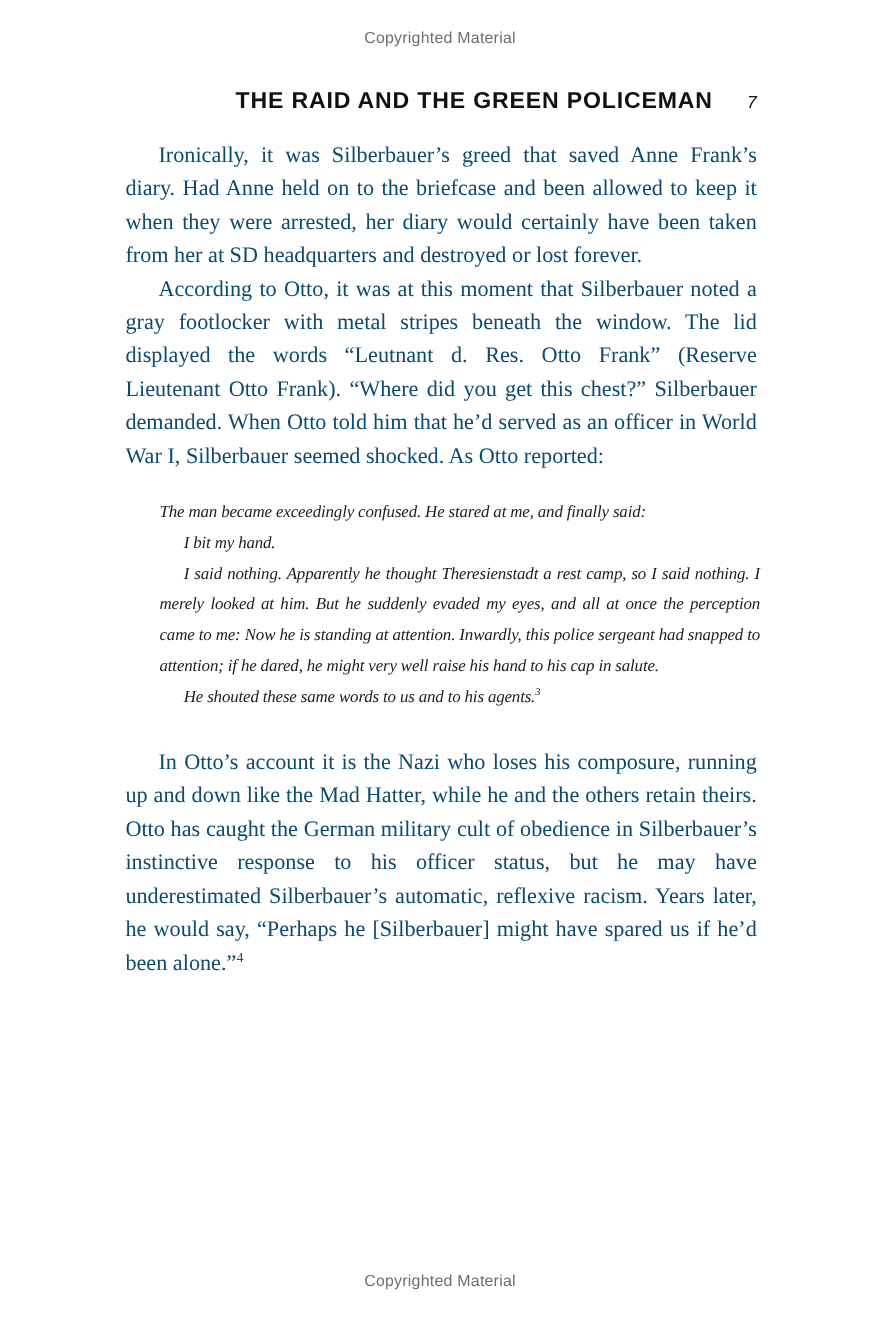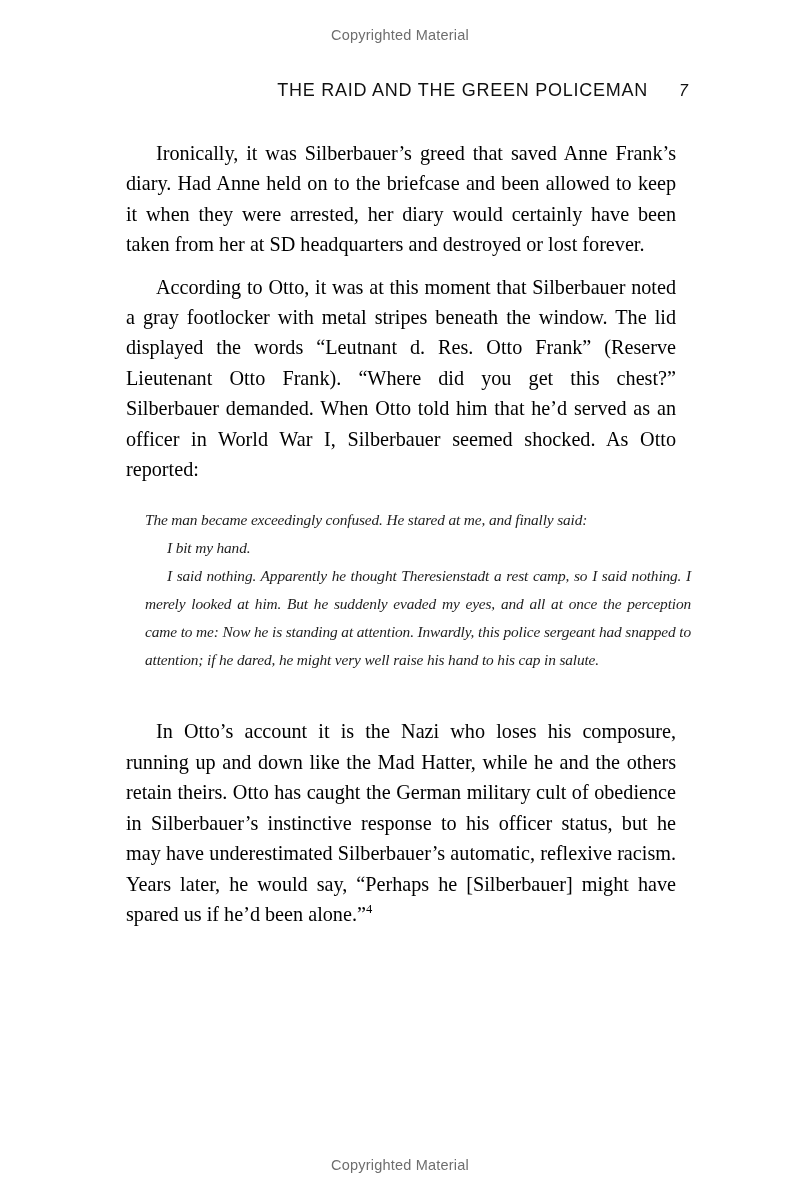--- a/index.html
+++ b/index.html
@@ -43,52 +43,52 @@
     position: absolute;
     left: 114px;
     top: 80px;
     width: 574px;
     display: flex;
     align-items: baseline;
     justify-content: flex-end;
     font-family: "Liberation Sans", "DejaVu Sans", sans-serif;
   }
   .running-head-title {
-    font-size: 18px;
+    font-size: 21px;
     letter-spacing: 0.75px;
     color: #111111;
-    font-weight: 400;
+    font-weight: 700;
     white-space: nowrap;
   }
   .running-head-folio {
     font-size: 16px;
     font-style: italic;
     color: #111111;
     margin-left: 26px;
     min-width: 14px;
     text-align: right;
   }
 
   
   .text-column {
     position: absolute;
     left: 114px;
     top: 126px;
     width: 574px;
   }
 
   p.body-par {
-    margin: 12px;
+    margin: 0;
     text-align: justify;
     text-justify: inter-word;
     font-size: 20.2px;
     line-height: 30.4px;
     text-indent: 30px;
     hyphens: manual;
-    color: #000000;
+    color: #0c4a6e;
   }
   p.body-par.last-par {
     text-align: justify;
   }
 
   
   .block-quote {
     margin: 22px 0 0 0;
     padding: 0;
     width: 546px;
@@ -139,20 +139,21 @@
   <div class="text-column">
 
     <p class="body-par">Ironically, it was Silberbauer’s greed that saved Anne Frank’s diary. Had Anne held on to the briefcase and been allowed to keep it when they were arrested, her diary would certainly have been taken from her at SD headquarters and destroyed or lost forever.</p>
 
     <p class="body-par">According to Otto, it was at this moment that Silberbauer noted a gray footlocker with metal stripes beneath the window. The lid displayed the words “Leutnant d. Res. Otto Frank” (Reserve Lieutenant Otto Frank). “Where did you get this chest?” Silberbauer demanded. When Otto told him that he’d served as an officer in World War I, Silberbauer seemed shocked. As Otto reported:</p>
 
     <blockquote class="block-quote">
       <p class="q-flush">The man became exceedingly confused. He stared at me, and finally said:</p>
       <p class="q-indent q-last">I bit my hand.</p>
       <p class="q-indent">I said nothing. Apparently he thought Theresienstadt a rest camp, so I said nothing. I merely looked at him. But he suddenly evaded my eyes, and all at once the perception came to me: Now he is standing at attention. Inwardly, this police sergeant had snapped to attention; if he dared, he might very well raise his hand to his cap in salute.</p>
+      <p class="q-indent q-last"><span>He shouted these same words to us and to his agents.</span><sup>3</sup></p>
     </blockquote>
 
     <div class="spacer-after-quote"></div>
 
     <p class="body-par last-par"><span>In Otto’s account it is the Nazi who loses his composure, running up and down like the Mad Hatter, while he and the others retain theirs. Otto has caught the German military cult of obedience in Silberbauer’s instinctive response to his officer status, but he may have underestimated Silberbauer’s automatic, reflexive racism. Years later, he would say, “Perhaps he [Silberbauer] might have spared us if he’d been alone.”</span><sup>4</sup></p>
 
   </div>
 
   <div class="watermark watermark-bottom">Copyrighted Material</div>
 

